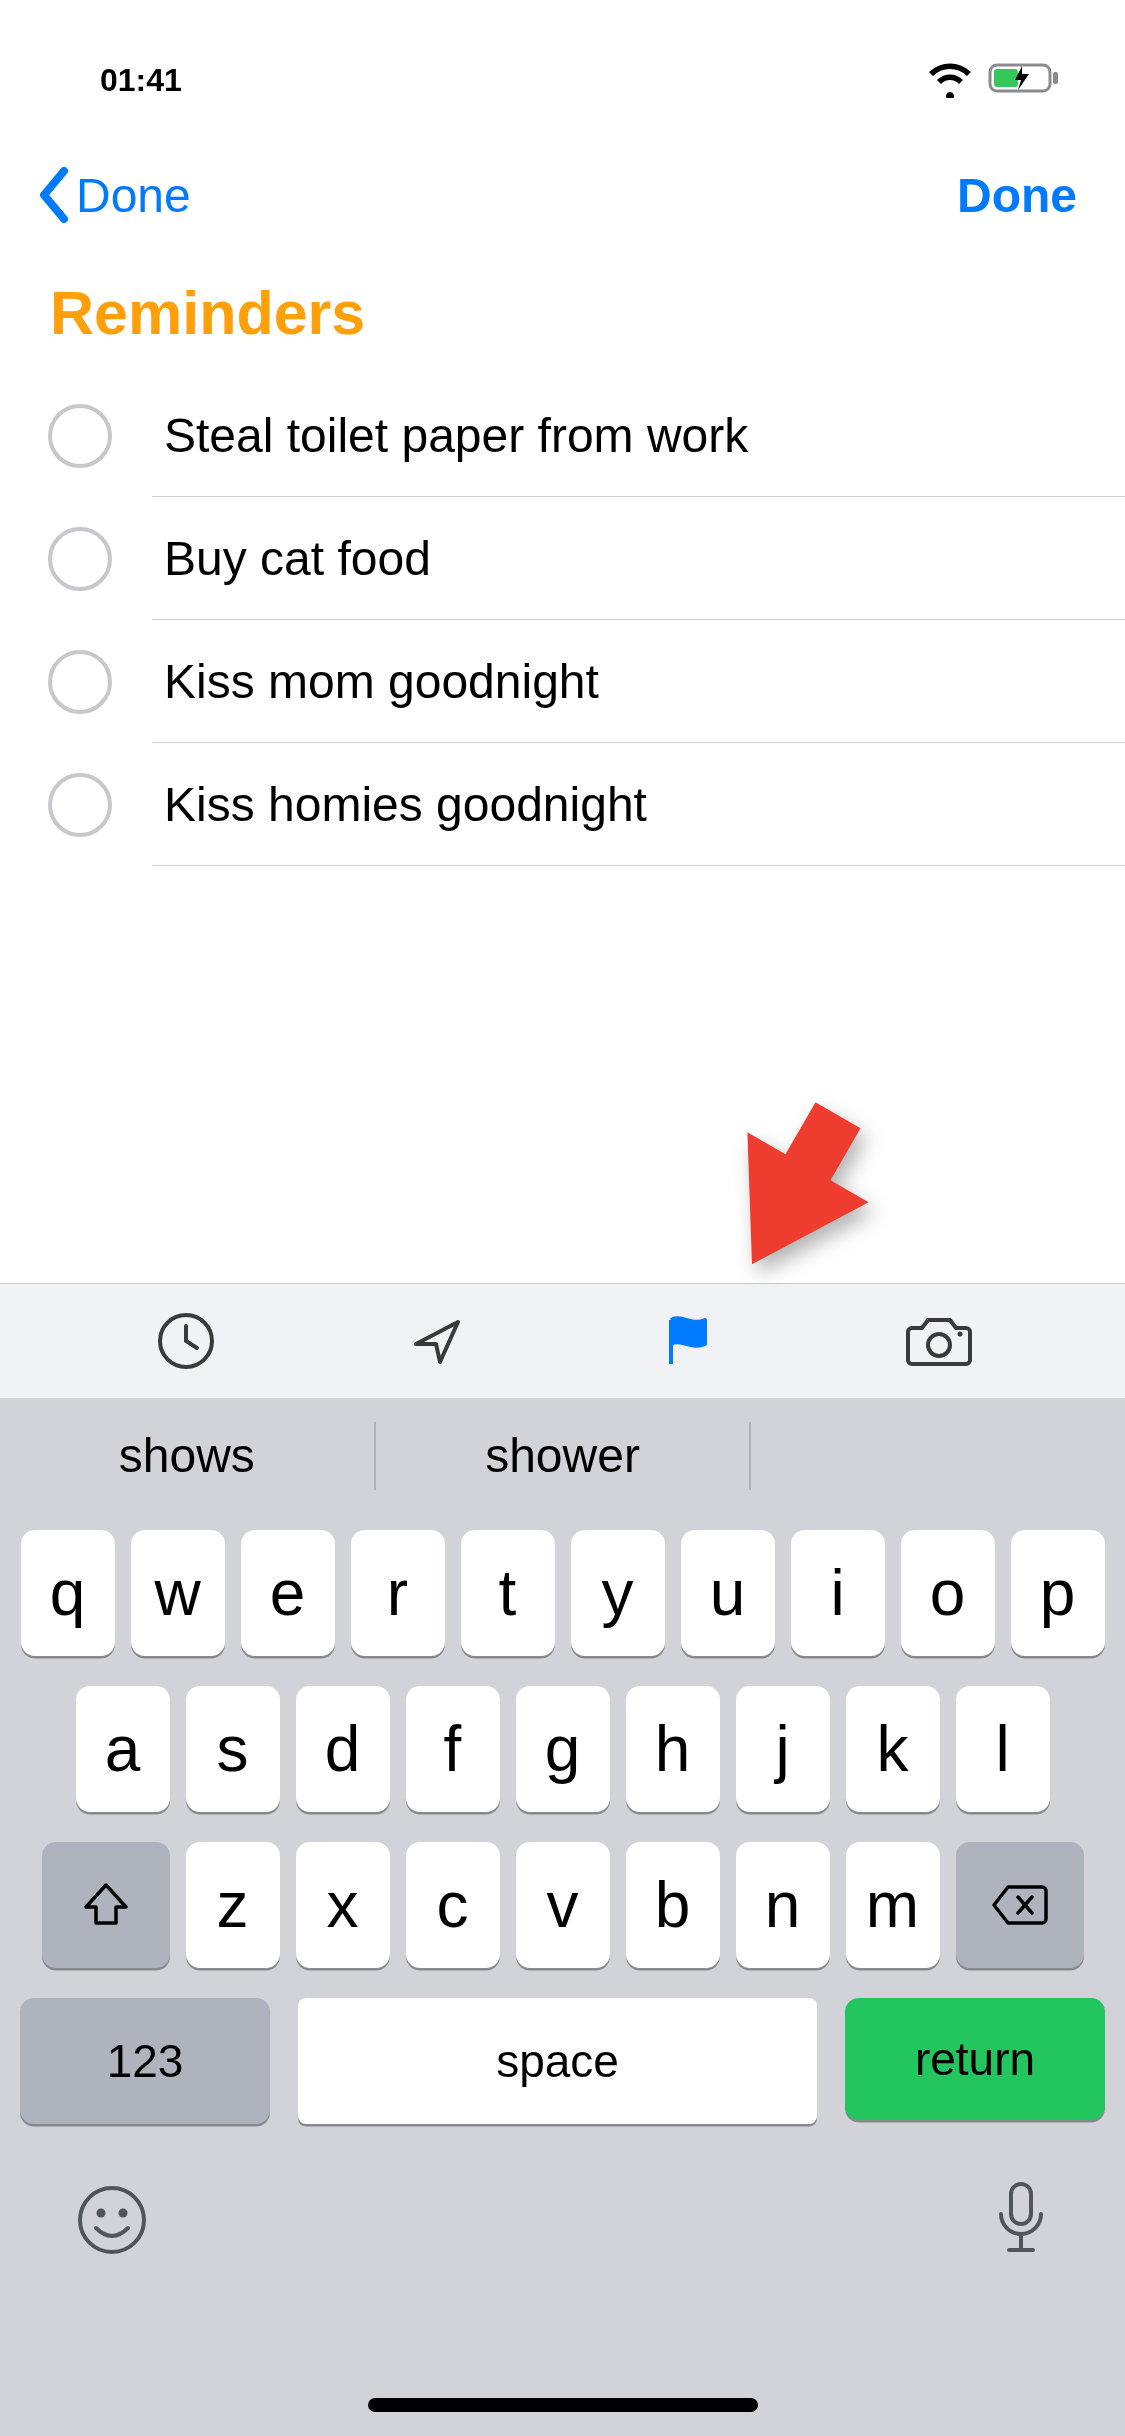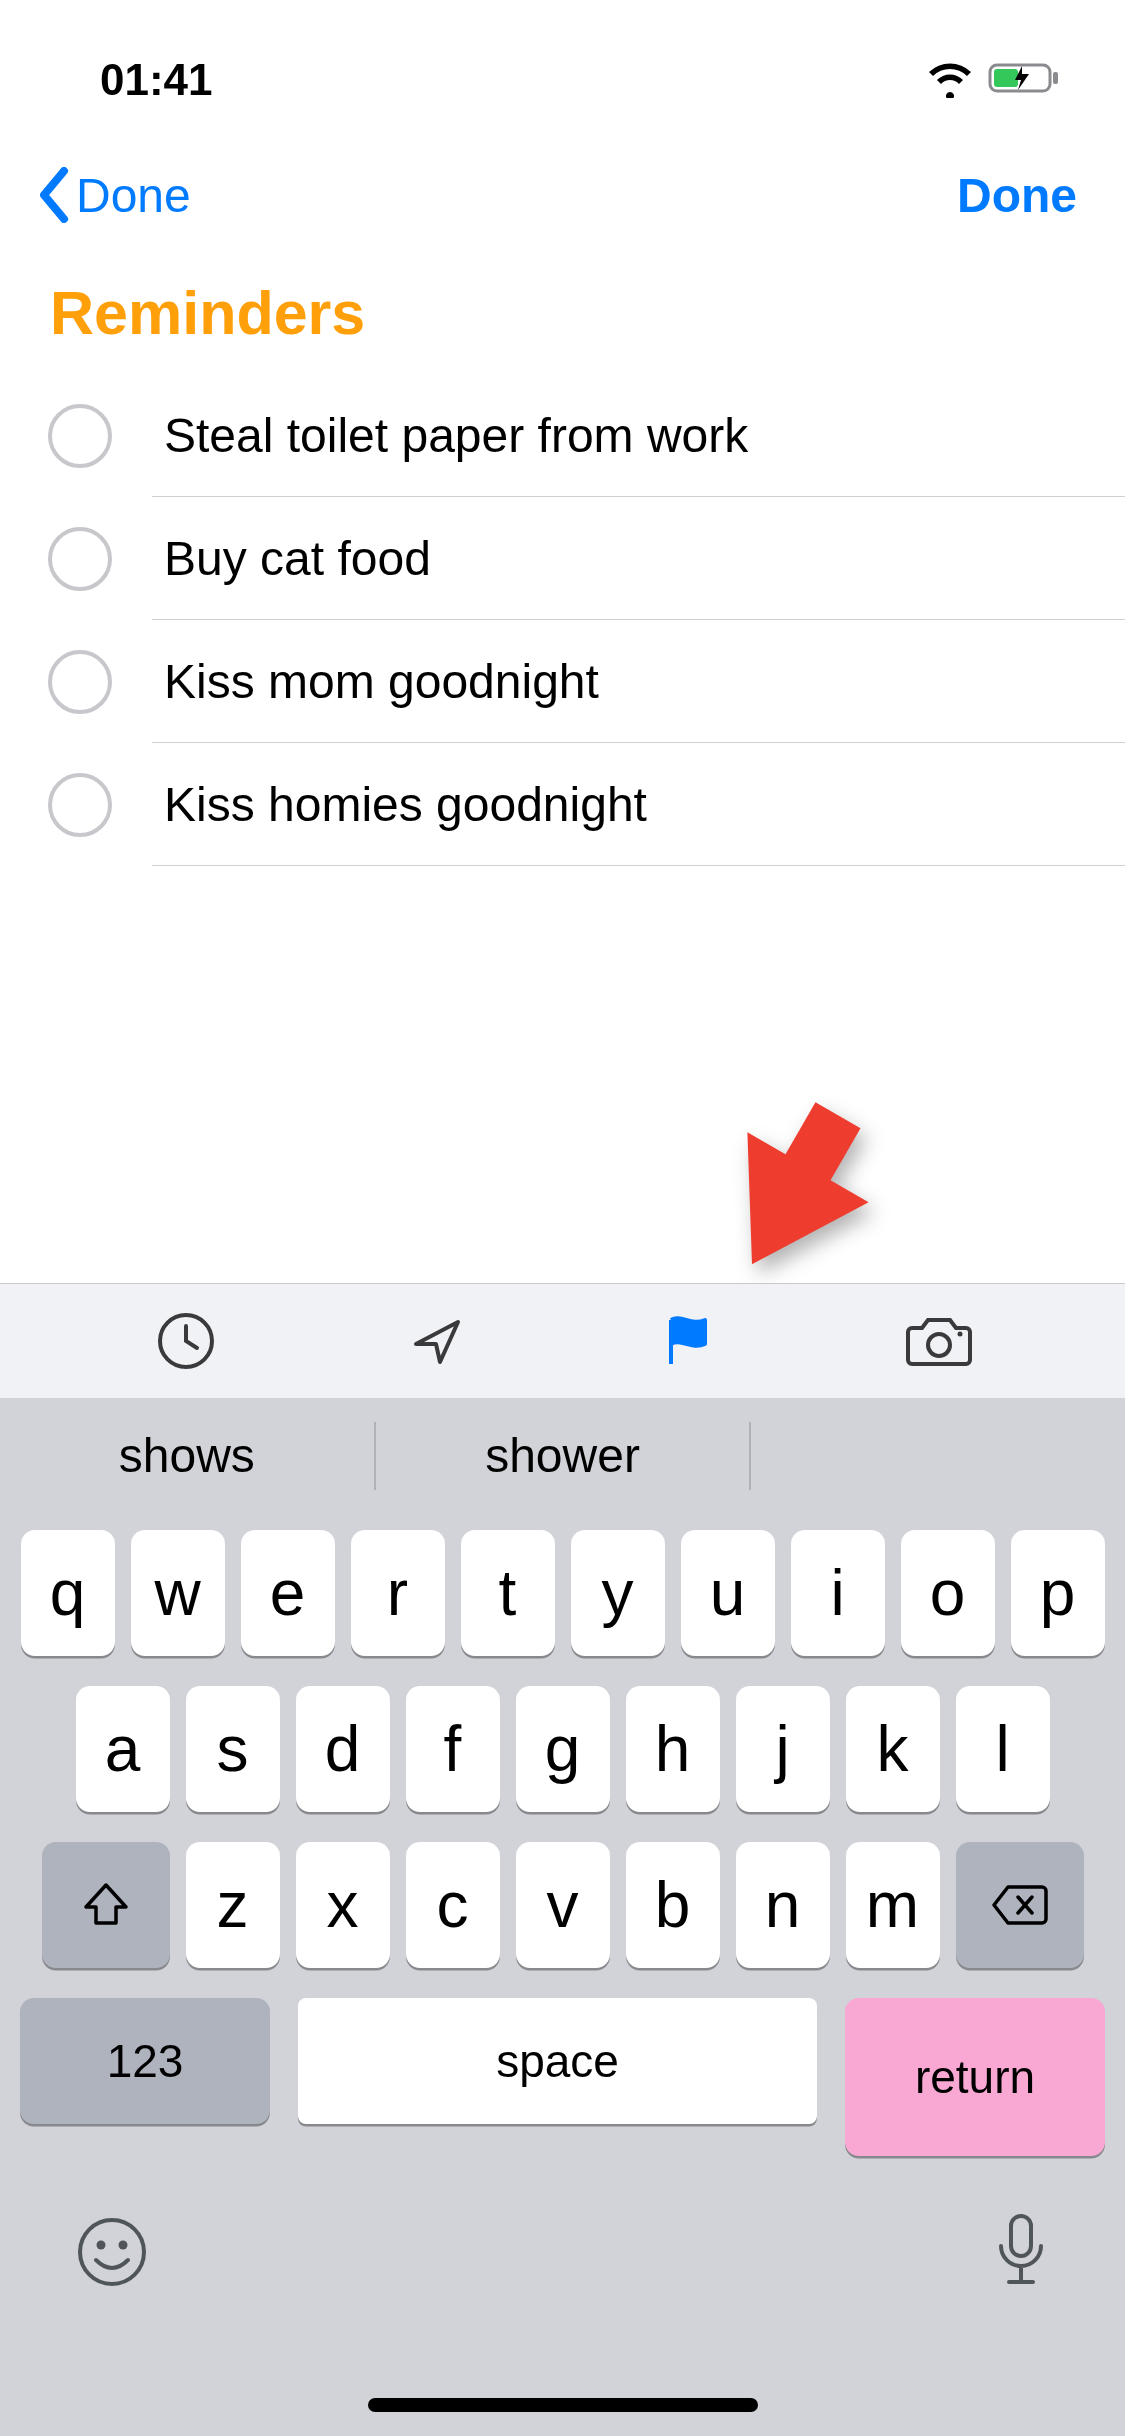--- a/index.html
+++ b/index.html
@@ -1,20 +1,20 @@
 <!DOCTYPE html>
 <html><head>
 <meta charset="utf-8">
 <style>
   * { margin: 0; padding: 0; box-sizing: border-box; font-family: -apple-system, "Helvetica Neue", Arial, sans-serif; }
   body { width: 1125px; height: 2436px; background: #fff; position: relative; overflow: hidden; }
 
   
   .status-bar { height: 130px; display: flex; align-items: center; justify-content: space-between; padding: 30px 60px 0 100px; }
-  .status-time { font-size: 44px; font-weight: 600; }
+  .status-time { font-size: 32px; font-weight: 600; }
   .status-icons { display: flex; align-items: center; gap: 12px; }
 
   
   .nav-bar { height: 130px; display: flex; align-items: center; justify-content: space-between; padding: 0 36px; }
   .back-btn { display: flex; align-items: center; color: #007aff; font-size: 48px; cursor: pointer; }
   .back-btn svg { margin-right: 6px; }
   .done-btn { color: #007aff; font-size: 48px; font-weight: 600; cursor: pointer; padding-right: 12px; }
 
   
   .title { color: #ff9f0a; font-size: 61px; font-weight: 700; padding: 18px 50px 26px 50px; }
@@ -44,21 +44,21 @@
   .sugg-sep { width: 2px; height: 68px; background: #b0b2b8; }
 
   .key-area { padding: 16px 10px 0 10px; }
   .key-row { display: flex; justify-content: center; gap: 16px; margin-bottom: 30px; }
   .key { background: #fff; border-radius: 14px; box-shadow: 0 2.5px 0 rgba(0,0,0,0.35); height: 126px; display: flex; align-items: center; justify-content: center; font-size: 64px; color: #000; cursor: pointer; width: 94px; }
   .key.fn { background: #aeb3bd; width: 128px; }
 
   .bottom-row { display: flex; gap: 28px; padding: 0 10px; }
   .key-123 { background: #aeb3bd; border-radius: 14px; box-shadow: 0 2.5px 0 rgba(0,0,0,0.35); height: 126px; width: 250px; display:flex; align-items:center; justify-content:center; font-size: 46px; cursor:pointer; }
   .key-space { background: #fff; border-radius: 8px; box-shadow: 0 2.5px 0 rgba(0,0,0,0.35); height: 126px; flex:1; display:flex; align-items:center; justify-content:center; font-size: 46px; cursor:pointer; }
-  .key-return { background: #f9a8d4; border-radius: 14px; box-shadow: 0 2.5px 0 rgba(0,0,0,0.35); height: 158px; width: 260px; display:flex; align-items:center; justify-content:center; font-size: 46px; cursor:pointer; }
+  .key-return { background: #22c55e; border-radius: 14px; box-shadow: 0 2.5px 0 rgba(0,0,0,0.35); height: 122px; width: 260px; display:flex; align-items:center; justify-content:center; font-size: 46px; cursor:pointer; }
 
   .kb-bottom { display: flex; justify-content: space-between; align-items: center; padding: 54px 74px 0 74px; }
   .emoji-btn, .mic-btn { font-size: 76px; color: #50555c; cursor:pointer; }
 
   .home-indicator { position: absolute; bottom: 24px; left: 50%; transform: translateX(-50%); width: 390px; height: 14px; background: #000; border-radius: 10px; }
 </style>
 </head>
 <body>
 
 <div class="status-bar">

